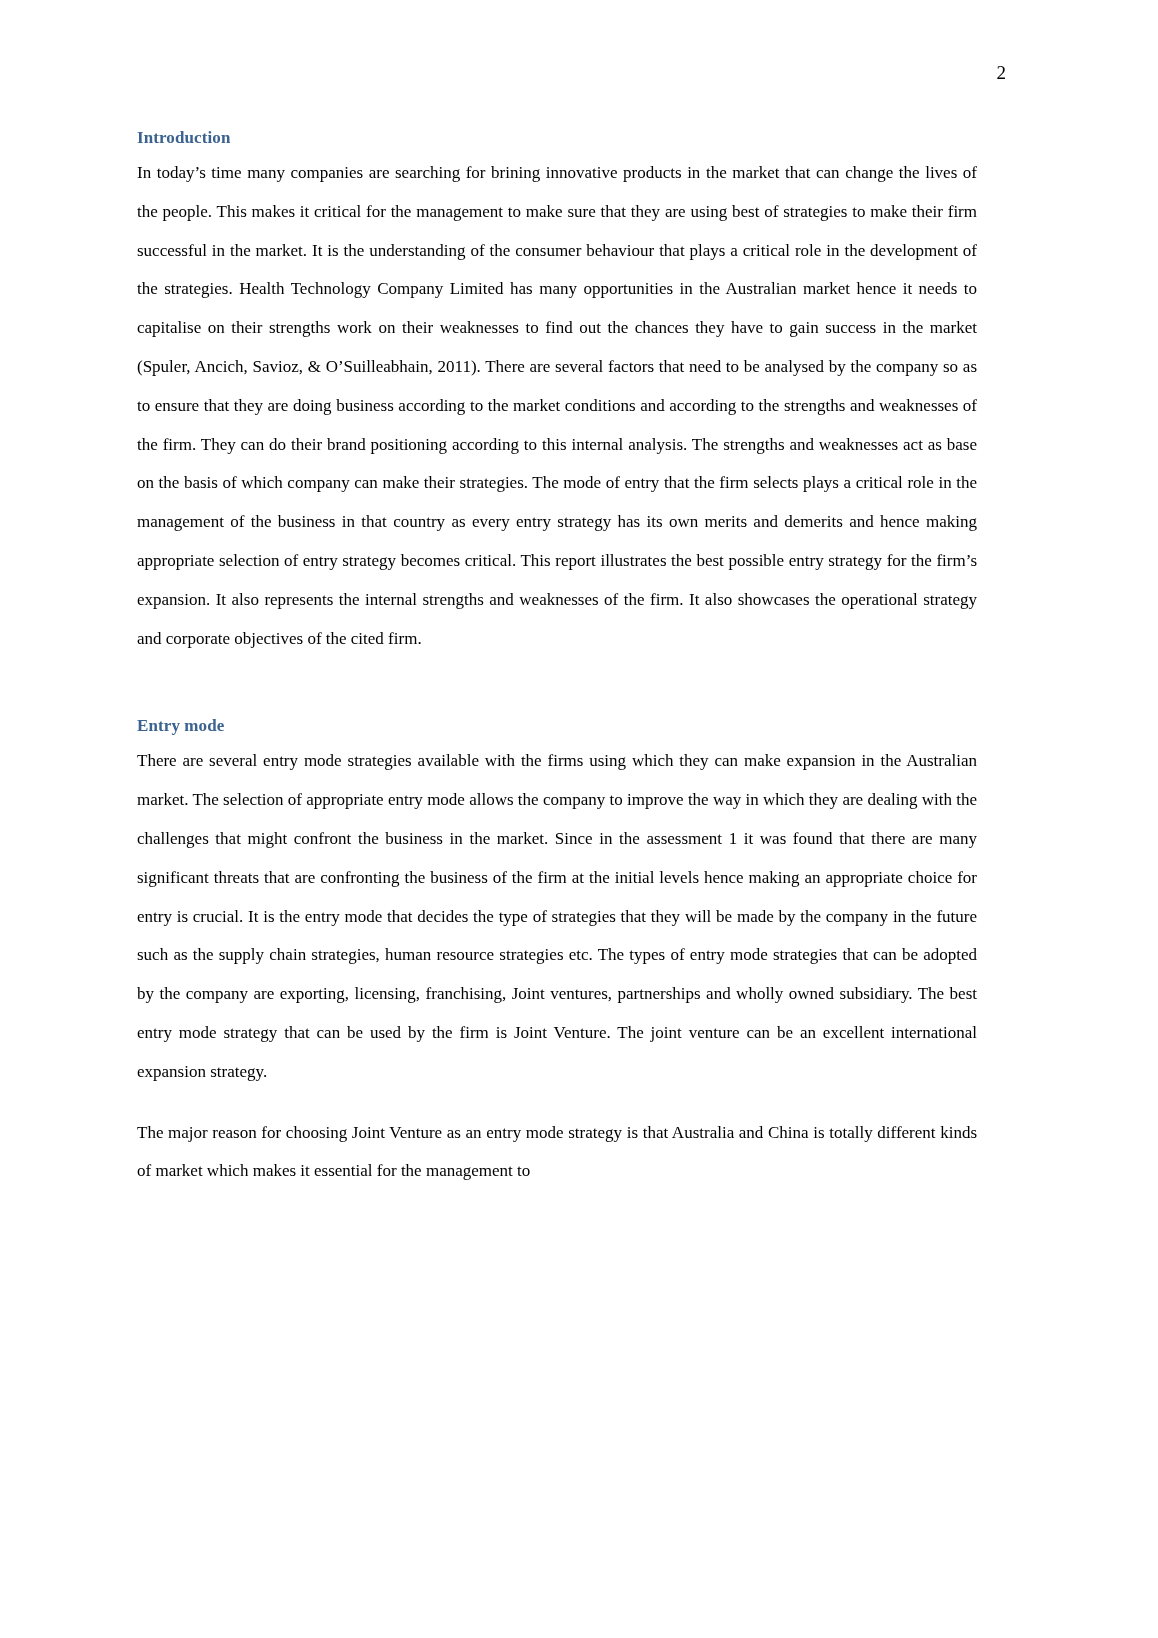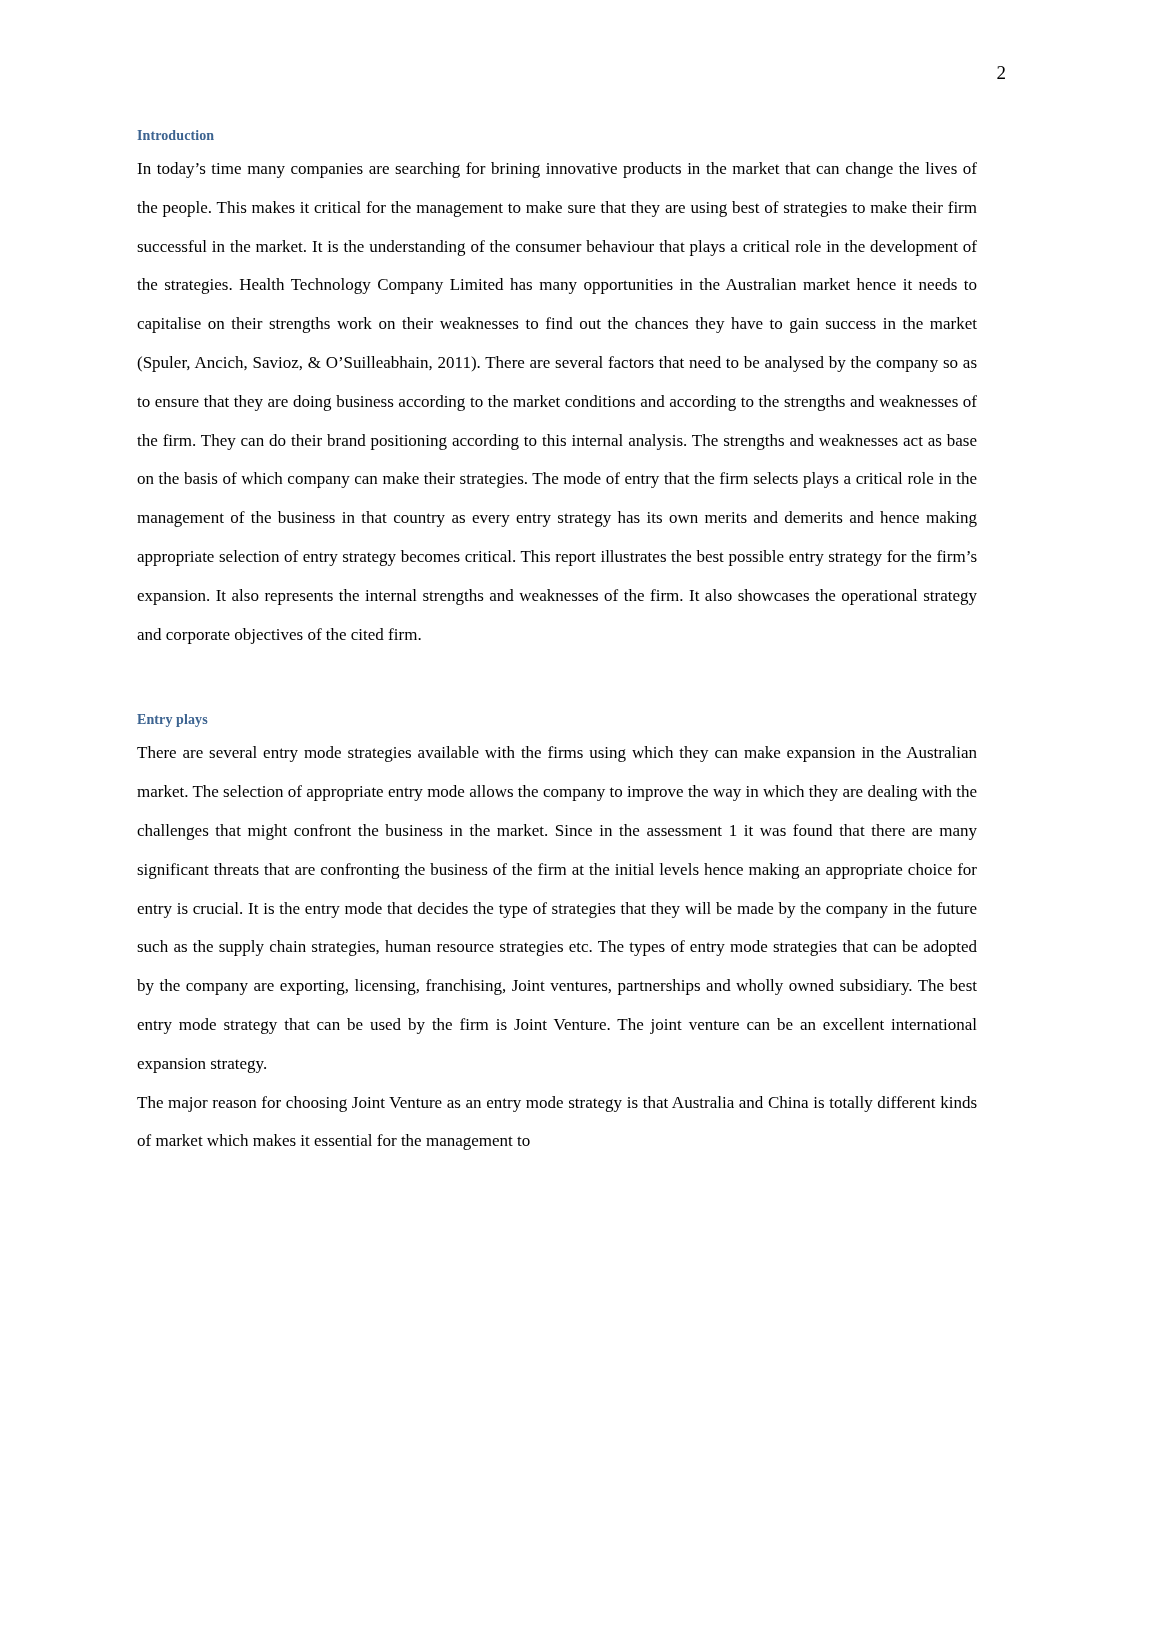--- a/index.html
+++ b/index.html
@@ -26,53 +26,54 @@
   }
   .content {
     position: absolute;
     left: 137px;
     top: 128px;
     width: 840px;
   }
   .heading {
     font-family: "Liberation Serif", "DejaVu Serif", serif;
     font-weight: bold;
-    font-size: 14px;
+    font-size: 17px;
     color: #3c6390;
     margin: 0 0 6px 0;
     letter-spacing: 0.1px;
   }
   .heading.second {
     margin-top: 58px;
   }
   p.body-text {
     font-size: 17px;
     line-height: 38.8px;
     text-align: justify;
     text-justify: inter-word;
     margin: 0 0 0 0;
     color: #000000;
     hyphens: none;
   }
   p.body-text + p.body-text {
+    margin-top: 22px;
   }
 </style>
 </head>
 <body>
 
 <div class="page">
 
   <div class="page-number">2</div>
 
   <div class="content">
 
     <h2 class="heading">Introduction</h2>
 
     <p class="body-text">In today’s time many companies are searching for brining innovative products in the market that can change the lives of the people. This makes it critical for the management to make sure that they are using best of strategies to make their firm successful in the market. It is the understanding of the consumer behaviour that plays a critical role in the development of the strategies. Health Technology Company Limited has many opportunities in the Australian market hence it needs to capitalise on their strengths work on their weaknesses to find out the chances they have to gain success in the market (Spuler, Ancich, Savioz, &amp; O’Suilleabhain, 2011). There are several factors that need to be analysed by the company so as to ensure that they are doing business according to the market conditions and according to the strengths and weaknesses of the firm. They can do their brand positioning according to this internal analysis. The strengths and weaknesses act as base on the basis of which company can make their strategies. The mode of entry that the firm selects plays a critical role in the management of the business in that country as every entry strategy has its own merits and demerits and hence making appropriate selection of entry strategy becomes critical. This report illustrates the best possible entry strategy for the firm’s expansion. It also represents the internal strengths and weaknesses of the firm. It also showcases the operational strategy and corporate objectives of the cited firm.</p>
 
-    <h2 class="heading second">Entry plays</h2>
+    <h2 class="heading second">Entry mode</h2>
 
     <p class="body-text">There are several entry mode strategies available with the firms using which they can make expansion in the Australian market. The selection of appropriate entry mode allows the company to improve the way in which they are dealing with the challenges that might confront the business in the market. Since in the assessment 1 it was found that there are many significant threats that are confronting the business of the firm at the initial levels hence making an appropriate choice for entry is crucial. It is the entry mode that decides the type of strategies that they will be made by the company in the future such as the supply chain strategies, human resource strategies etc. The types of entry mode strategies that can be adopted by the company are exporting, licensing, franchising, Joint ventures, partnerships and wholly owned subsidiary. The best entry mode strategy that can be used by the firm is Joint Venture. The joint venture can be an excellent international expansion strategy.</p>
 
     <p class="body-text">The major reason for choosing Joint Venture as an entry mode strategy is that Australia and China is totally different kinds of market which makes it essential for the management to</p>
 
   </div>
 </div>
 
 </body></html>

